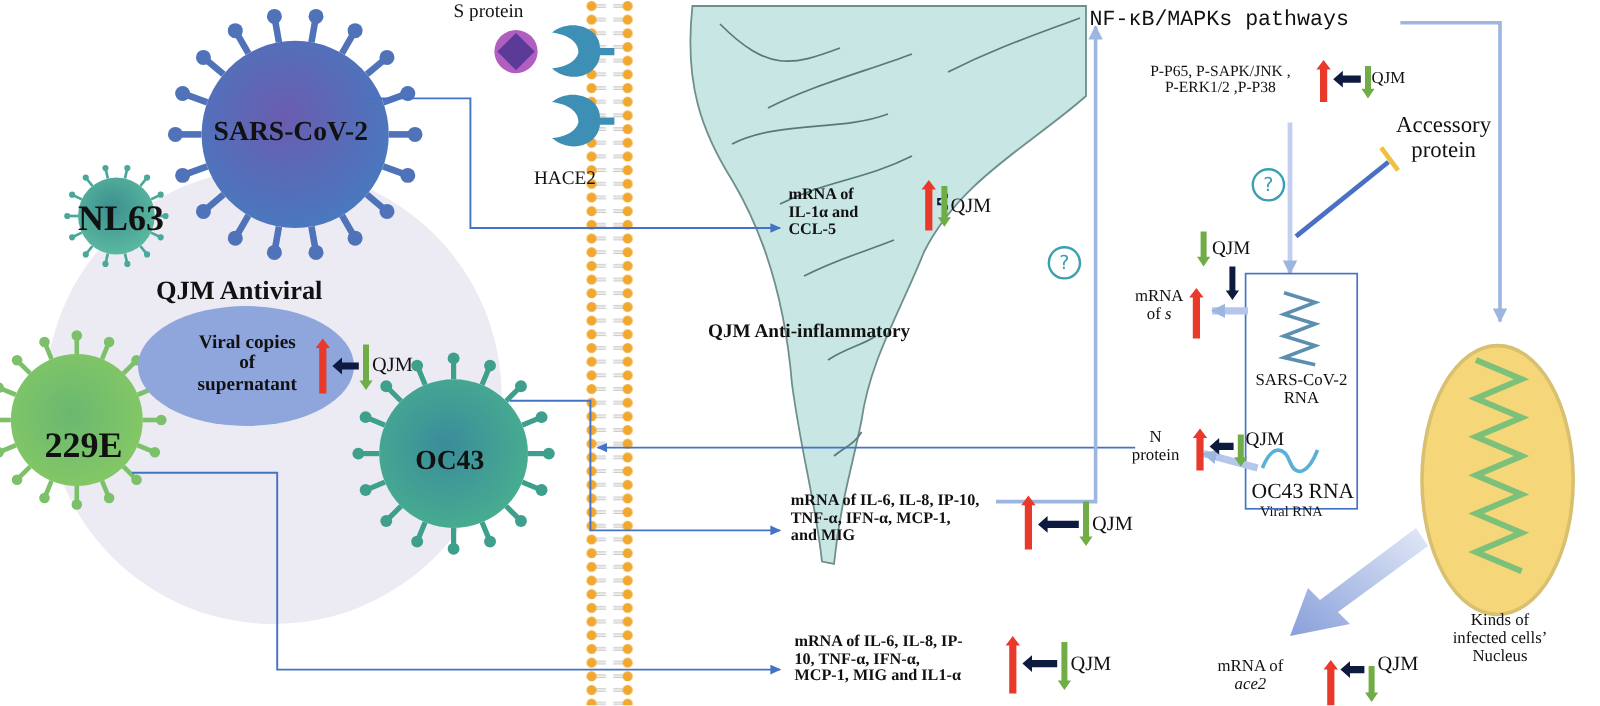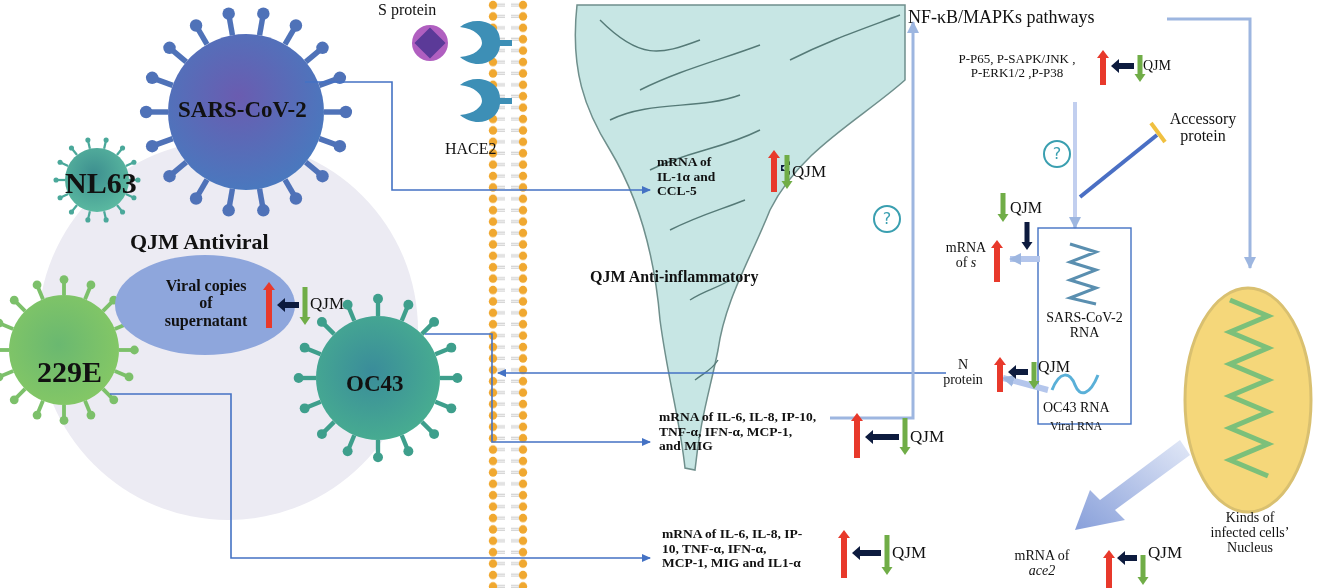--- a/index.html
+++ b/index.html
@@ -294,46 +294,46 @@
 </div>
 <div class="lbl qjm" style="left:910px;top:428px;">QJM</div>
 
 <div class="lbl bold" style="left:662px;top:527px;font-size:13.5px;">
   <div>mRNA of IL-6, IL-8, IP-</div>
   <div>10, TNF-α, IFN-α,</div>
   <div>MCP-1, MIG and IL1-α</div>
 </div>
 <div class="lbl qjm" style="left:892px;top:544px;">QJM</div>
 
-<div class="lbl" style="left:908px;top:8px;font-size:18px;">NF-κB/MAPKs pathways</div>
+<div class="lbl" style="left:908px;top:8px;font-size:18px;font-family:Liberation Mono, monospace;">NF-κB/MAPKs pathways</div>
 <div class="lbl ctr" style="left:942px;top:52px;width:150px;font-size:13px;">
   <div>P-P65, P-SAPK/JNK ,</div>
   <div>P-ERK1/2 ,P-P38</div>
 </div>
 <div class="lbl" style="left:1143px;top:58px;font-size:14px;">QJM</div>
 
 <div class="lbl" style="left:1043px;top:140px;width:24px;height:24px;border:2px solid #3a9fb0;border-radius:50%;color:#3a9fb0;font-family:'DejaVu Sans',sans-serif;font-size:16px;text-align:center;line-height:24px;">?</div>
 <div class="lbl" style="left:873px;top:205px;width:24px;height:24px;border:2px solid #3a9fb0;border-radius:50%;color:#3a9fb0;font-family:'DejaVu Sans',sans-serif;font-size:16px;text-align:center;line-height:24px;">?</div>
 
-<div class="lbl ctr" style="left:1163px;top:110px;width:80px;font-size:16px;">
+<div class="lbl ctr" style="left:1163px;top:95px;width:80px;font-size:19px;">
   <div>Accessory</div>
   <div>protein</div>
 </div>
 
 <div class="lbl" style="left:1010px;top:199px;font-size:16px;">QJM</div>
 <div class="lbl ctr" style="left:940px;top:240px;width:52px;font-size:14px;">
   <div>mRNA</div>
   <div><span>of </span><span class="ital">s</span></div>
 </div>
 <div class="lbl ctr" style="left:1038px;top:310px;width:93px;font-size:14px;">
   <div>SARS-CoV-2</div>
   <div>RNA</div>
 </div>
 <div class="lbl" style="left:1038px;top:358px;font-size:16px;">QJM</div>
-<div class="lbl" style="left:1043px;top:400px;font-size:14px;text-align:right;">OC43 RNA</div>
+<div class="lbl" style="left:1043px;top:400px;font-size:18px;text-align:right;">OC43 RNA</div>
 <div class="lbl ctr" style="left:938px;top:357px;width:50px;font-size:14px;">
   <div>N</div>
   <div>protein</div>
 </div>
 <div class="lbl" style="left:1050px;top:420px;font-size:12px;">Viral RNA</div>
 
 <div class="lbl ctr" style="left:1195px;top:510px;width:110px;font-size:14px;">
   <div>Kinds of</div>
   <div>infected cells’</div>
   <div>Nucleus</div>

